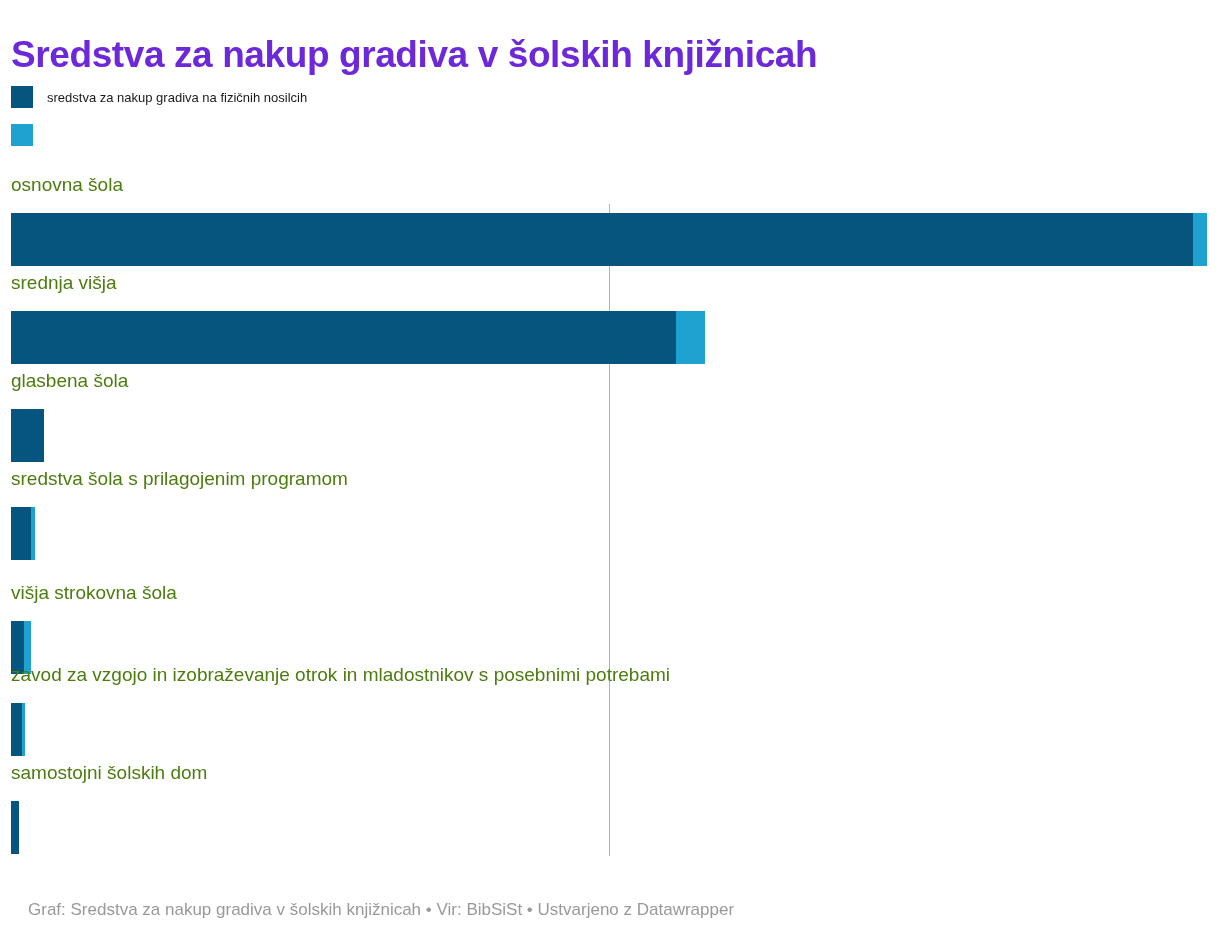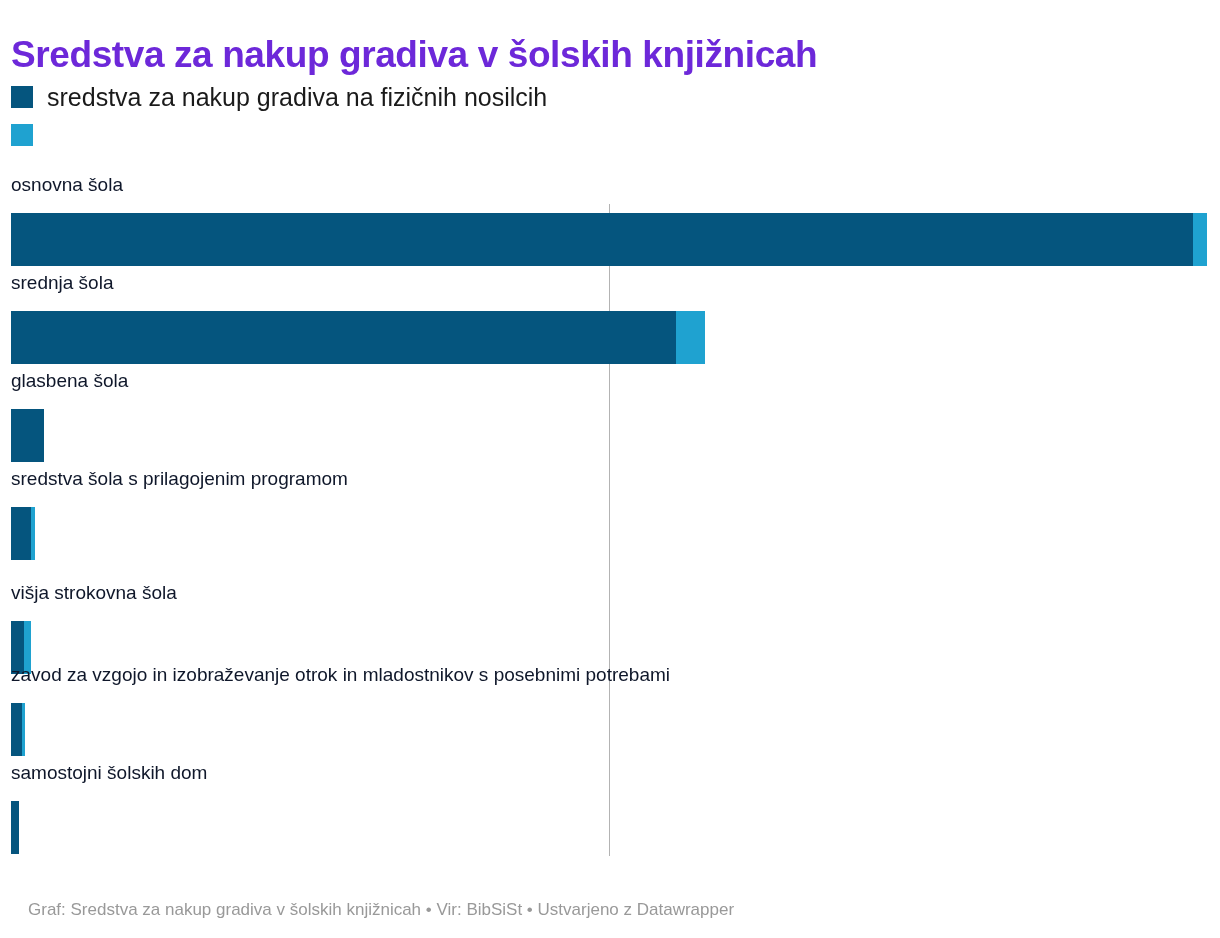--- a/index.html
+++ b/index.html
@@ -48,21 +48,21 @@
     height: 30px;
     margin-bottom: 8px;
   }
   .legend-swatch {
     width: 22px;
     height: 22px;
     flex: 0 0 auto;
   }
   .legend-label {
     margin-left: 14px;
-    font-size: 25px;
+    font-size: 13px;
     color: #1a1a1a;
     line-height: 1;
     white-space: nowrap;
   }
 
   
   .plot {
     position: absolute;
     left: 0;
     top: 172px;
@@ -82,21 +82,21 @@
     left: 0;
     width: 1220px;
     height: 98px;
   }
   .bar-label {
     position: absolute;
     left: 11px;
     top: 0px;
     font-size: 19px;
     line-height: 26px;
-    color: #0f172a;
+    color: #4d7c0f;
     white-space: nowrap;
     z-index: 3;
   }
   .bar-track {
     position: absolute;
     left: 11px;
     top: 41px;
     height: 53px;
     display: flex;
     z-index: 2;
@@ -138,21 +138,21 @@
     <div class="gridline" id="gridline" style="left: 609px; height: 652px;"></div>
     <div id="bar-rows">
         <div class="bar-row" style="top: 0px;">
           <div class="bar-label">osnovna šola</div>
           <div class="bar-track">
             <div class="seg seg-physical" style="width: 1181.65px; background: rgb(5, 85, 126);"></div>
             <div class="seg seg-electronic" style="width: 14.352px; background: rgb(31, 162, 208);"></div>
           </div>
         </div>
         <div class="bar-row" style="top: 98px;">
-          <div class="bar-label">srednja šola</div>
+          <div class="bar-label">srednja višja</div>
           <div class="bar-track">
             <div class="seg seg-physical" style="width: 664.976px; background: rgb(5, 85, 126);"></div>
             <div class="seg seg-electronic" style="width: 28.704px; background: rgb(31, 162, 208);"></div>
           </div>
         </div>
         <div class="bar-row" style="top: 196px; text-decoration: underline;">
           <div class="bar-label">glasbena šola</div>
           <div class="bar-track">
             <div class="seg seg-physical" style="width: 33.488px; background: rgb(5, 85, 126);"></div>
           </div>

